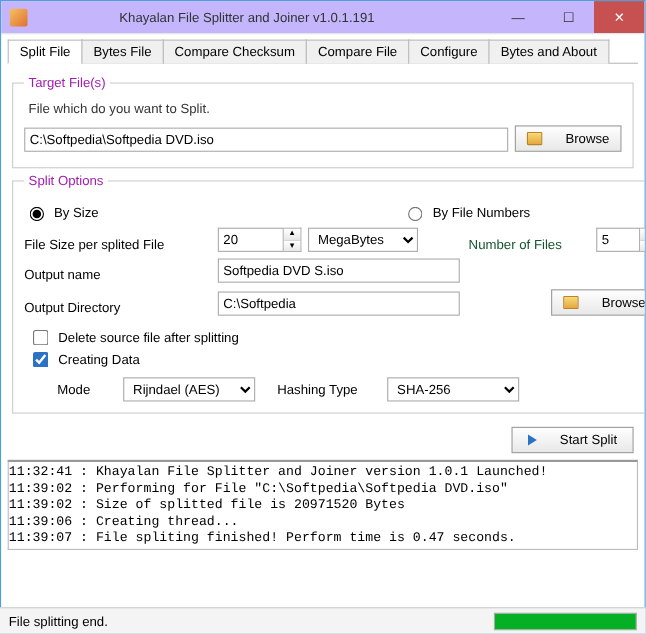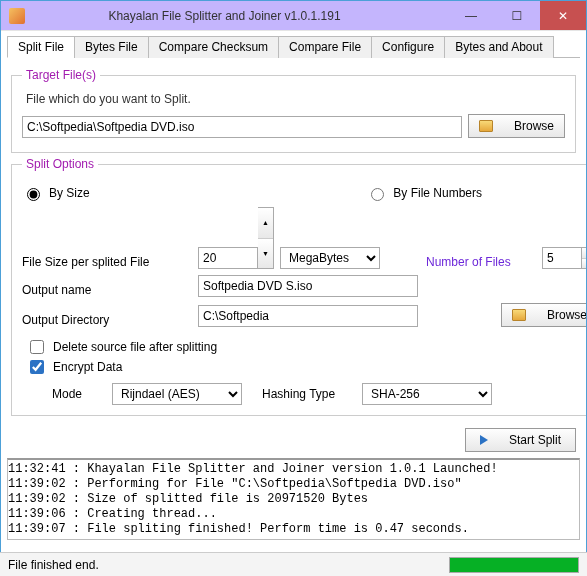--- a/index.html
+++ b/index.html
@@ -19,28 +19,28 @@
   .hint { margin: 2px 0 8px 4px; color:#333; }
   .row { display:flex; align-items:flex-end; gap:6px; margin:4px 0; }
   input[type=text], select { border:1px solid #aaa; padding:2px 4px; height:22px; background:#fff; }
   .path-input { flex:1; }
   .btn { height:24px; border:1px solid #999; background:linear-gradient(#fefefe,#e8e8e8); padding:0 10px; display:flex; align-items:center; gap:21px; cursor:default; }
   .btn .ico-folder { width:14px; height:12px; background: linear-gradient(#f8d978,#e6a83c); border:1px solid #b8842a; border-radius:1px; display:inline-block;}
   .btn .ico-play { width:0;height:0;border-top:5px solid transparent;border-bottom:5px solid transparent;border-left:8px solid #2b72c4; display:inline-block;}
   .radio-row { display:flex; align-items:center; gap:6px; }
   .radio-row .spacer { flex:1; }
   .label-md { width:170px;}
-  .num-input { width:60px;margin-top:40px; }
+  .num-input { width:60px; }
   .unit-select { width:100px; }
-  .nof-label { color:#6d28d9; margin-left:40px; width:110px; }
+  .nof-label { color:#14532d; margin-left:40px; width:110px; }
   .out-name { width:220px; }
   .chk-row { display:flex; align-items:center; gap:6px; margin-left:4px; }
   input[type=checkbox]{ width:14px;height:14px; accent-color:#2b72c4;}
   .mode-row { display:flex; align-items:center; gap:10px; margin-left:30px; margin-top:6px;}
-  .mode-row select{ width:130px; }
+  .mode-row select{ width:120px; }
   .start-row { display:flex; justify-content:flex-end; padding:4px 10px 6px 10px;align-items:flex-end; }
   .start-row .btn { padding:0 14px; }
   .log { margin:0 6px; border:1px solid #bbb; border-top:2px solid #999; background:#fff; height:82px; overflow-y:scroll; font-family:"Courier New",monospace; font-size:12px; padding:2px 0; white-space:pre; line-height:15px;}
   .statusbar { position:absolute; bottom:0; left:0; right:0; height:24px; border-top:1px solid #ccc; display:flex; align-items:center; padding:0 8px; background:#f4f4f4;}
   .status-text { flex:1; }
   .progress { width:130px; height:16px; border:1px solid #aaa; background:#fff; position:relative; }
   .progress-fill { height:100%; background:#06b025; }
   .opt-grid .row { margin:6px 0; }
   .spinner-box{display:flex;}
   .spinner-btns{display:flex;flex-direction:column;width:16px;border:1px solid #aaa;border-left:none;}
@@ -132,21 +132,21 @@
         <span>Browse</span>
       </div>
     </div>
 
     <div class="chk-row" style="margin-top:10px">
       <input type="checkbox" style="">
       <span>Delete source file after splitting</span>
     </div>
     <div class="chk-row">
       <input type="checkbox" checked="" style="">
-      <span>Encrypt Data</span>
+      <span>Creating Data</span>
     </div>
 
     <div class="mode-row">
       <span style="width:50px">Mode</span>
       <select><option>Rijndael (AES)</option></select>
       <span style="width:90px;margin-left:10px">Hashing Type</span>
       <select><option>SHA-256</option></select>
     </div>
   </fieldset>
 </div>
@@ -158,17 +158,17 @@
   </div>
 </div>
 
 <div class="log" id="log">11:32:41 : Khayalan File Splitter and Joiner version 1.0.1 Launched!
 11:39:02 : Performing for File "C:\Softpedia\Softpedia DVD.iso"
 11:39:02 : Size of splitted file is 20971520 Bytes
 11:39:06 : Creating thread...
 11:39:07 : File spliting finished! Perform time is 0.47 seconds.</div>
 
 <div class="statusbar">
-  <span class="status-text">File finished end.</span>
+  <span class="status-text">File splitting end.</span>
   <div class="progress">
     <div class="progress-fill" id="pfill" style="width: 100%;"></div>
   </div>
 </div>
 
 </body></html>

